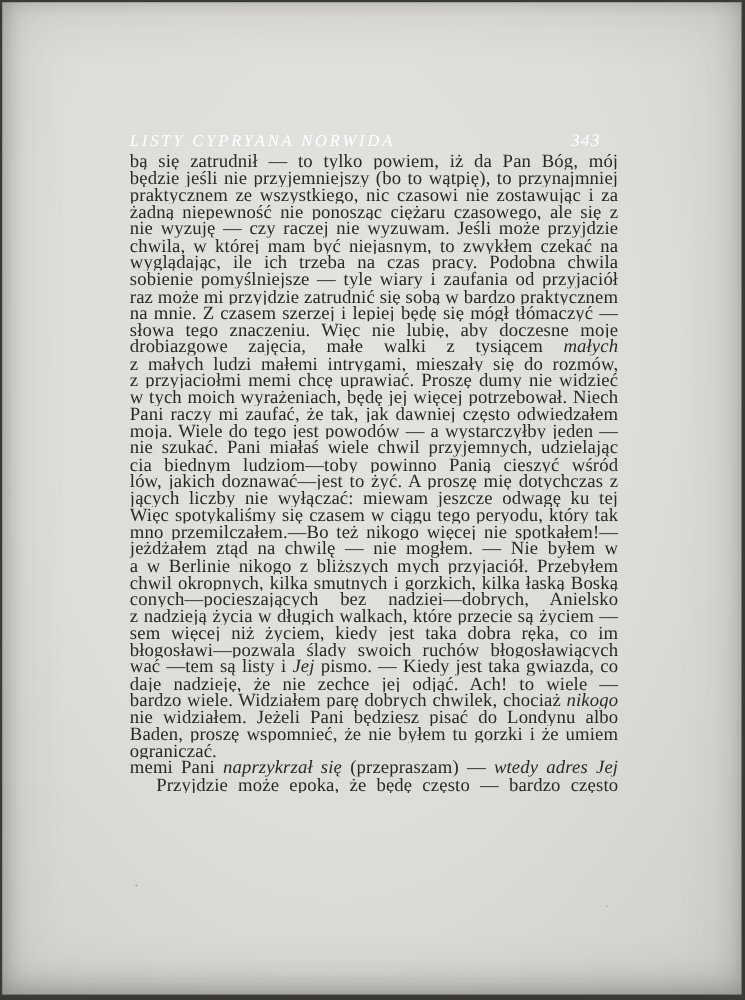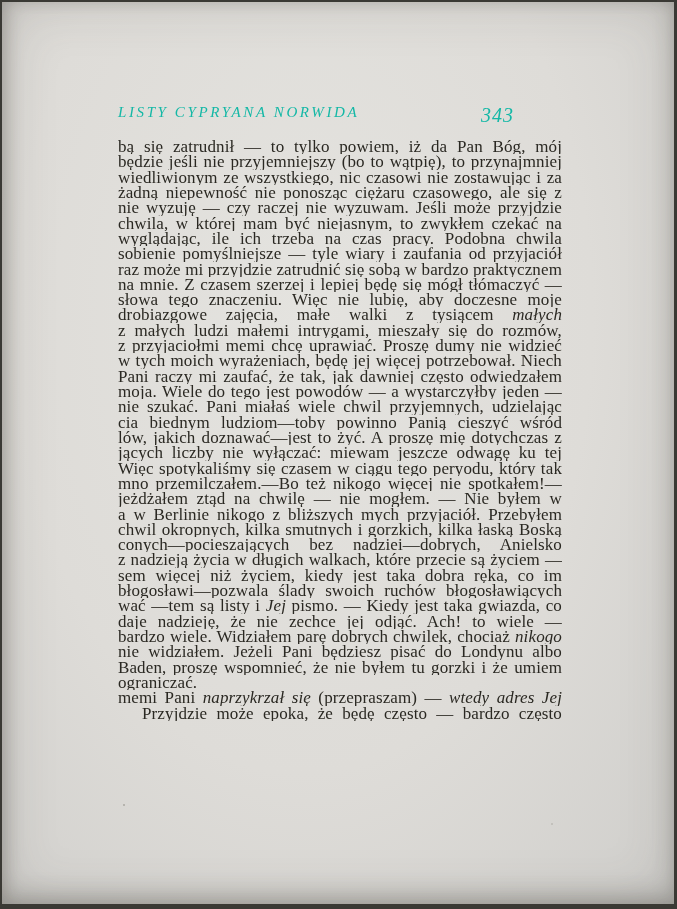--- a/index.html
+++ b/index.html
@@ -23,34 +23,34 @@
     left:2px; top:2px; right:3px; bottom:5px;
     background:
       radial-gradient(ellipse at 45% 35%, var(--paper-hi) 0%, var(--paper) 55%, var(--paper-lo) 100%);
     box-shadow:
       inset 0 0 55px rgba(70,68,60,0.18),
       inset 0 -10px 22px rgba(55,53,46,0.22),
       inset 4px 0 14px rgba(55,53,46,0.14);
   }
   .page-header {
     position:absolute;
-    left:118px; top:104px; width:444px;
-    display:flex; justify-content:space-between; align-items:flex-start;
-    color:#14b8a6;
+    left:118px; top:120px; width:444px;
+    display:flex; justify-content:space-between; align-items:center;
+    color:#ffffff;
   }
   .running-title {
     font-style:italic;
     font-size:15px;
     letter-spacing:2.6px;
     white-space:nowrap;
   }
   .page-number {
     font-style:italic;
-    font-size:20px;
-    margin-right:48px;
+    font-size:16px;
+    margin-right:16px;
     letter-spacing:1px;
   }
   .text-block {
     position:absolute;
     left:118px; top:139px; width:444px;
     color:var(--ink);
   }
   .line {
     font-size:17px;
     line-height:15.32px;
@@ -81,21 +81,21 @@
 </div>
 
 <div class="page-header">
   <span class="running-title">LISTY CYPRYANA NORWIDA</span>
   <span class="page-number">343</span>
 </div>
 
 <div class="text-block">
     <div class="line"><span>bą się zatrudnił — to tylko powiem, iż da Pan Bóg, mój przyszły list</span></div>
     <div class="line"><span>będzie jeśli nie przyjemniejszy (bo to wątpię), to przynajmniej ja-</span></div>
-    <div class="line"><span>wiedliwionym ze wszystkiego, nic czasowi nie zostawując i za</span></div>
+    <div class="line"><span>praktycznem ze wszystkiego, nic czasowi nie zostawując i za</span></div>
     <div class="line"><span>żadną niepewność nie ponosząc ciężaru czasowego, ale się z tego</span></div>
     <div class="line"><span>nie wyzuję — czy raczej nie wyzuwam.  Jeśli może przyjdzie taka</span></div>
     <div class="line"><span>chwila, w której mam być niejasnym, to zwykłem czekać na uspo-</span></div>
     <div class="line"><span>wyglądając, ile ich trzeba na czas pracy.  Podobna chwila przyszła</span></div>
     <div class="line"><span>sobienie pomyślniejsze — tyle wiary i zaufania od przyjaciół swoich</span></div>
     <div class="line"><span>raz może mi przyjdzie zatrudnić się sobą w bardzo praktycznem</span></div>
     <div class="line"><span>na mnie.  Z czasem szerzej i lepiej będę się mógł tłómaczyć — te-</span></div>
     <div class="line"><span>słowa tego znaczeniu.  Więc nie lubię, aby doczesne moje interesa,</span></div>
     <div class="line"><span>drobiazgowe zajęcia, małe walki z tysiącem </span><span class="em">małych</span><span> przeciwności,</span></div>
     <div class="line"><span>z małych ludzi małemi intrygami, mieszały się do rozmów, które</span></div>

